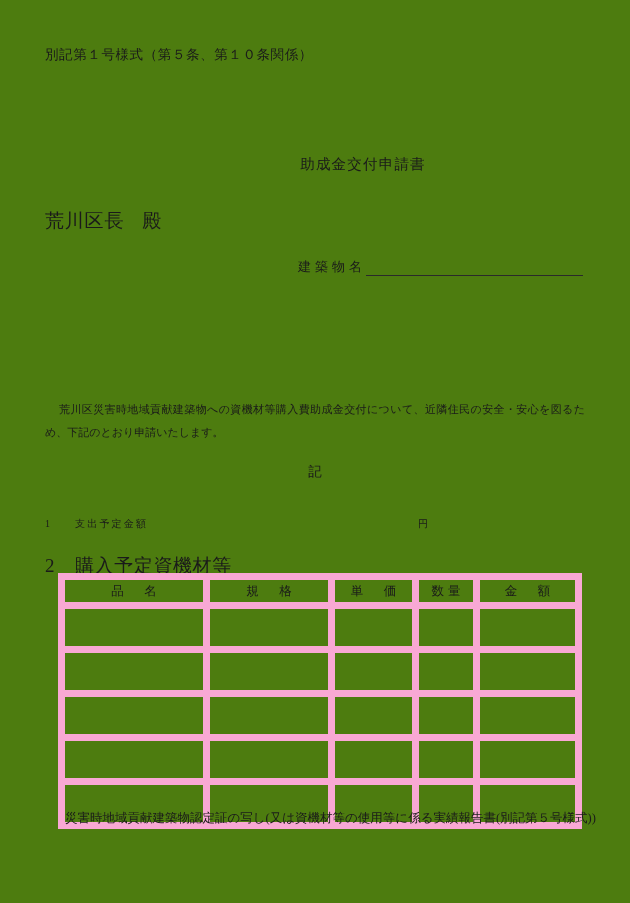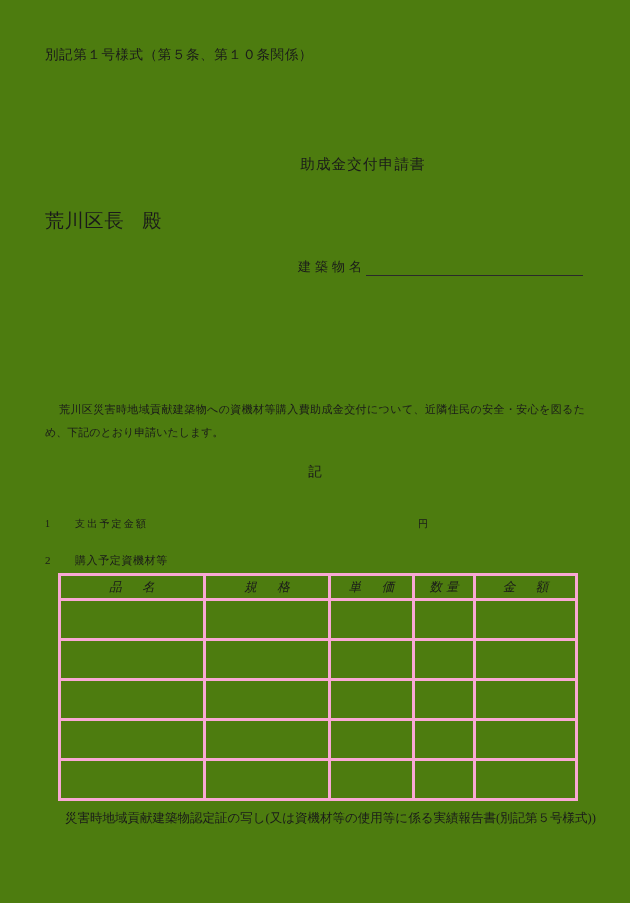--- a/index.html
+++ b/index.html
@@ -114,39 +114,38 @@
   .item-1 .yen {
     position: absolute;
     left: 373px;
     top: 0;
     letter-spacing: 0;
   }
 
   .item-2 {
     left: 45px;
     top: 553px;
-    font-size: 11px;
+    font-size: 19px;
     white-space: nowrap;
   }
   .item-2 .item-text { letter-spacing: 0.6px; }
 
   
   .goods-table {
     left: 58px;
     top: 573px;
     width: 517px;
     border-collapse: collapse;
     table-layout: fixed;
   }
   .goods-table td, .goods-table th {
-    border: 3px solid #f9a8d4;
+    border: 7px solid #f9a8d4;
     padding: 0;
     font-weight: normal;
     font-size: 12.5px;
-    font-style: italic;
   }
   .goods-table thead th {
     height: 22px;
     text-align: center;
     letter-spacing: 4px;
     text-indent: 4px;
   }
   .goods-table tbody td { height: 37px; }
 
   .col-name { width: 145px; }

